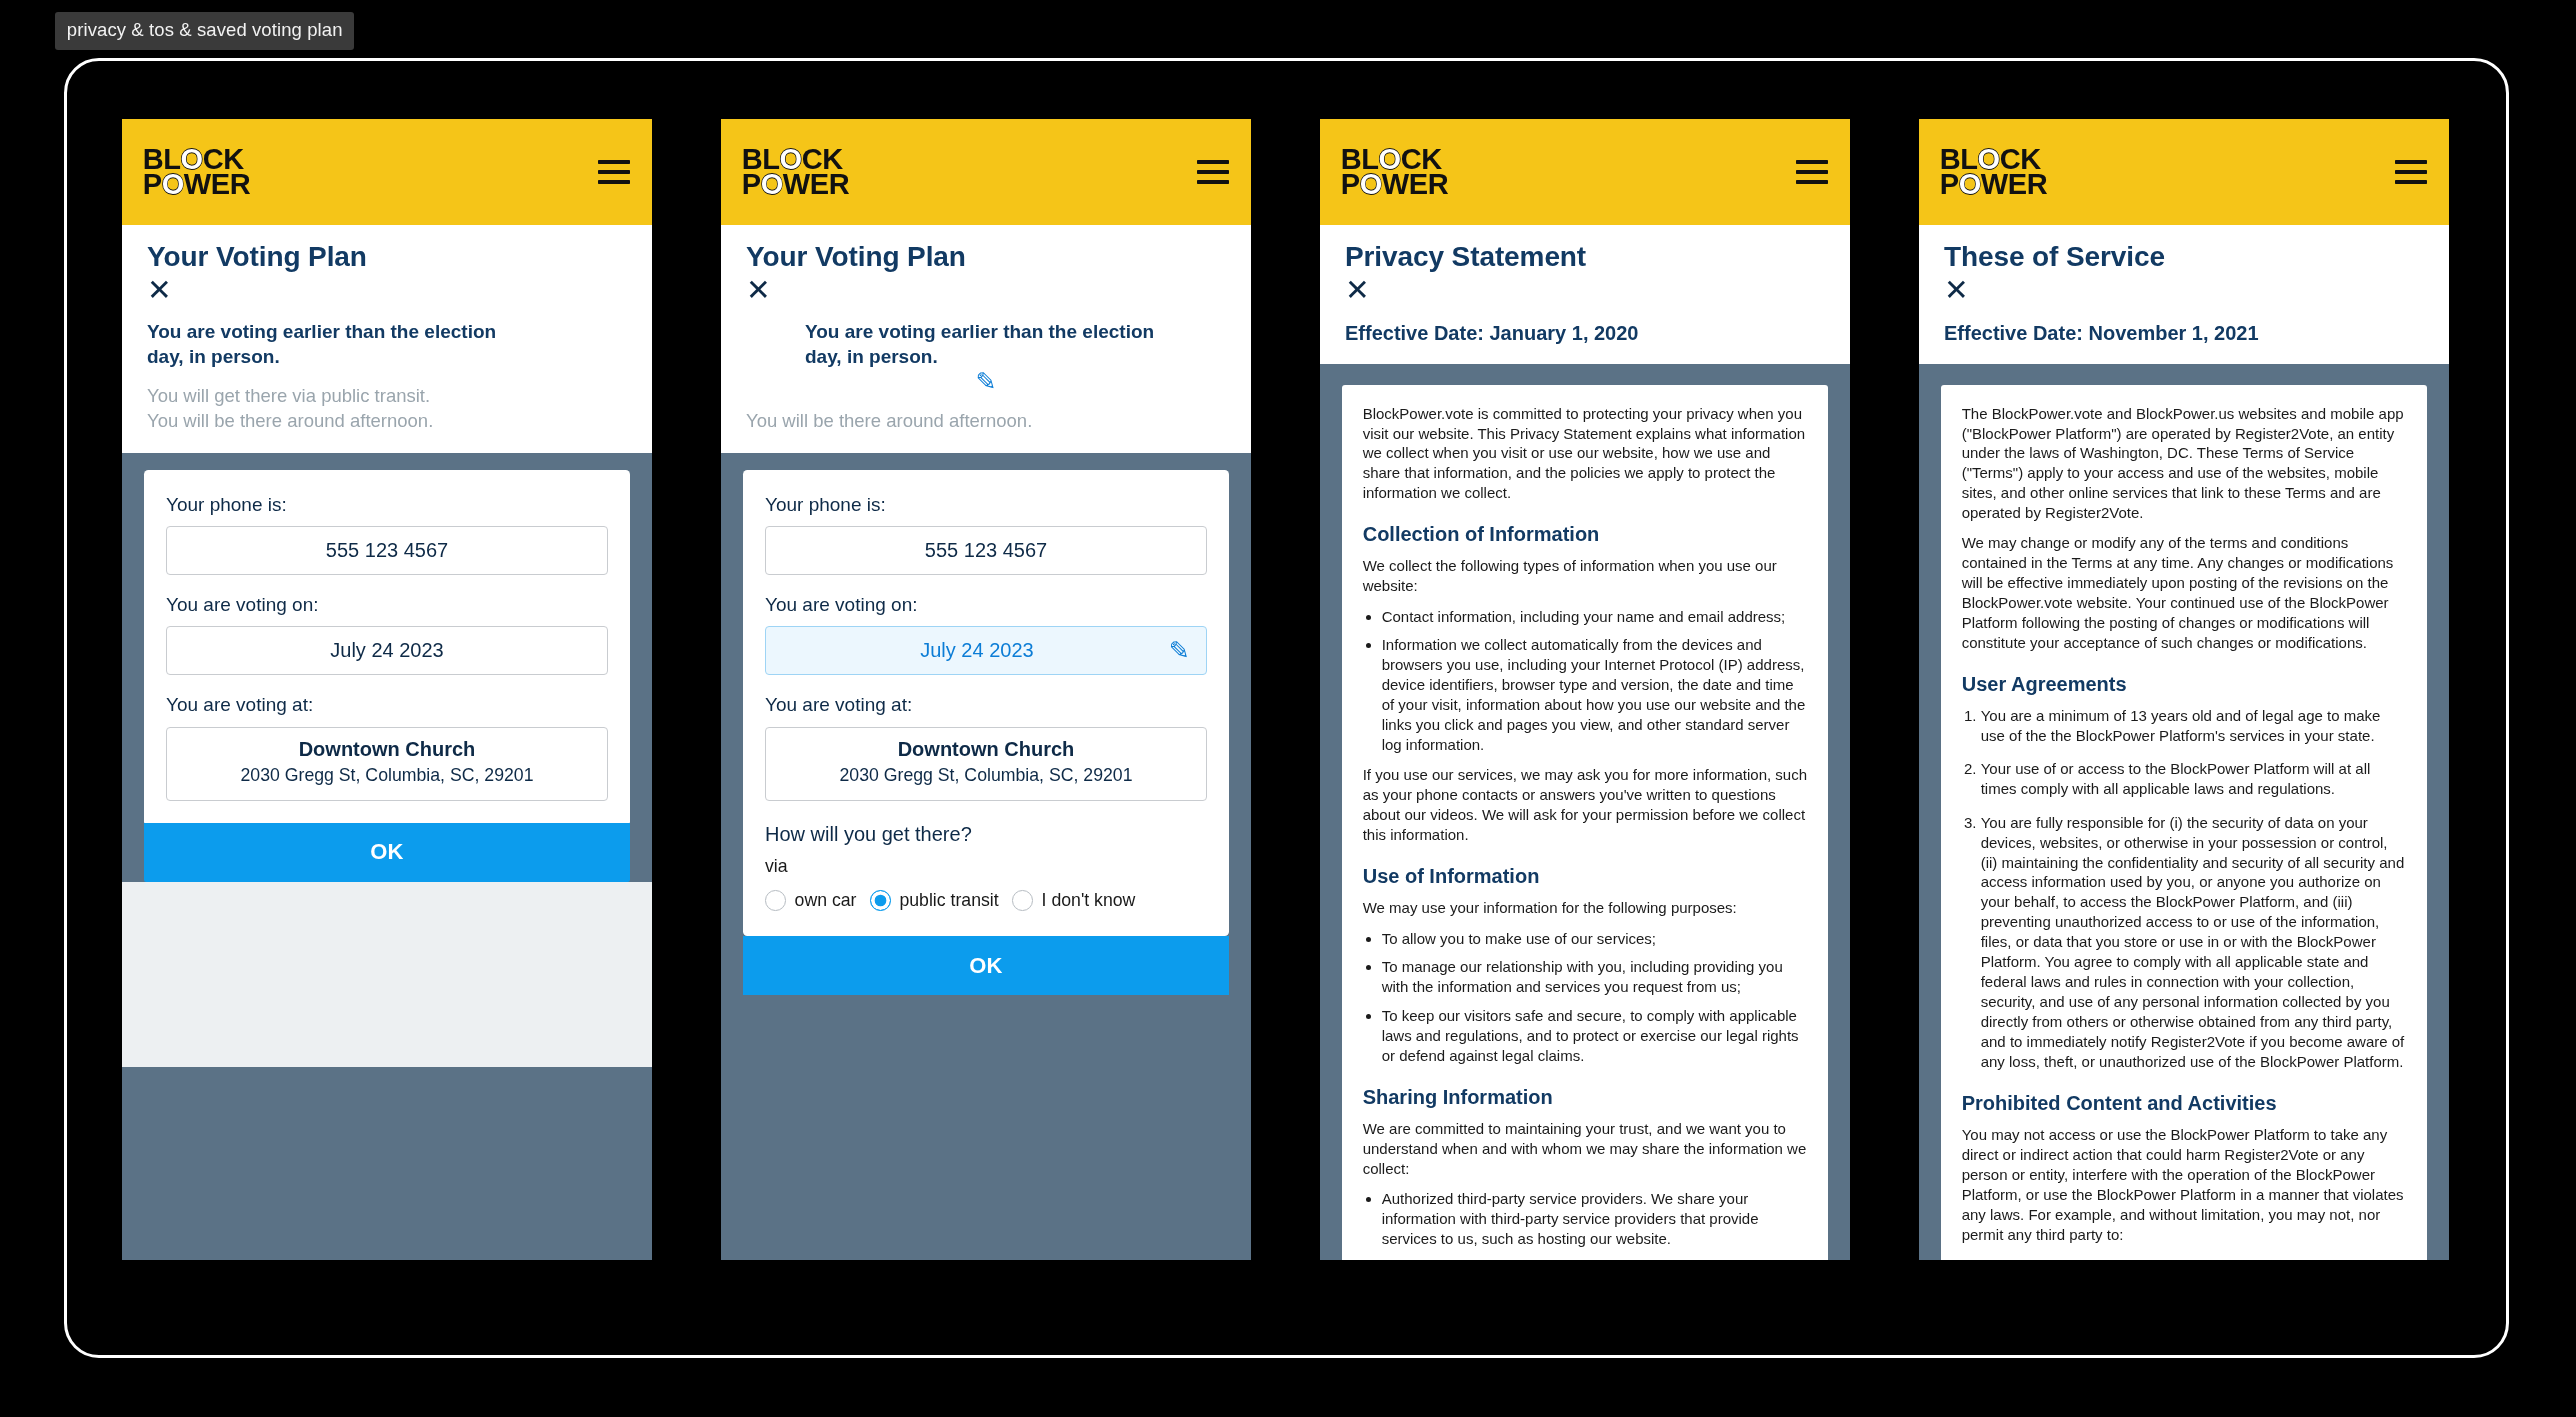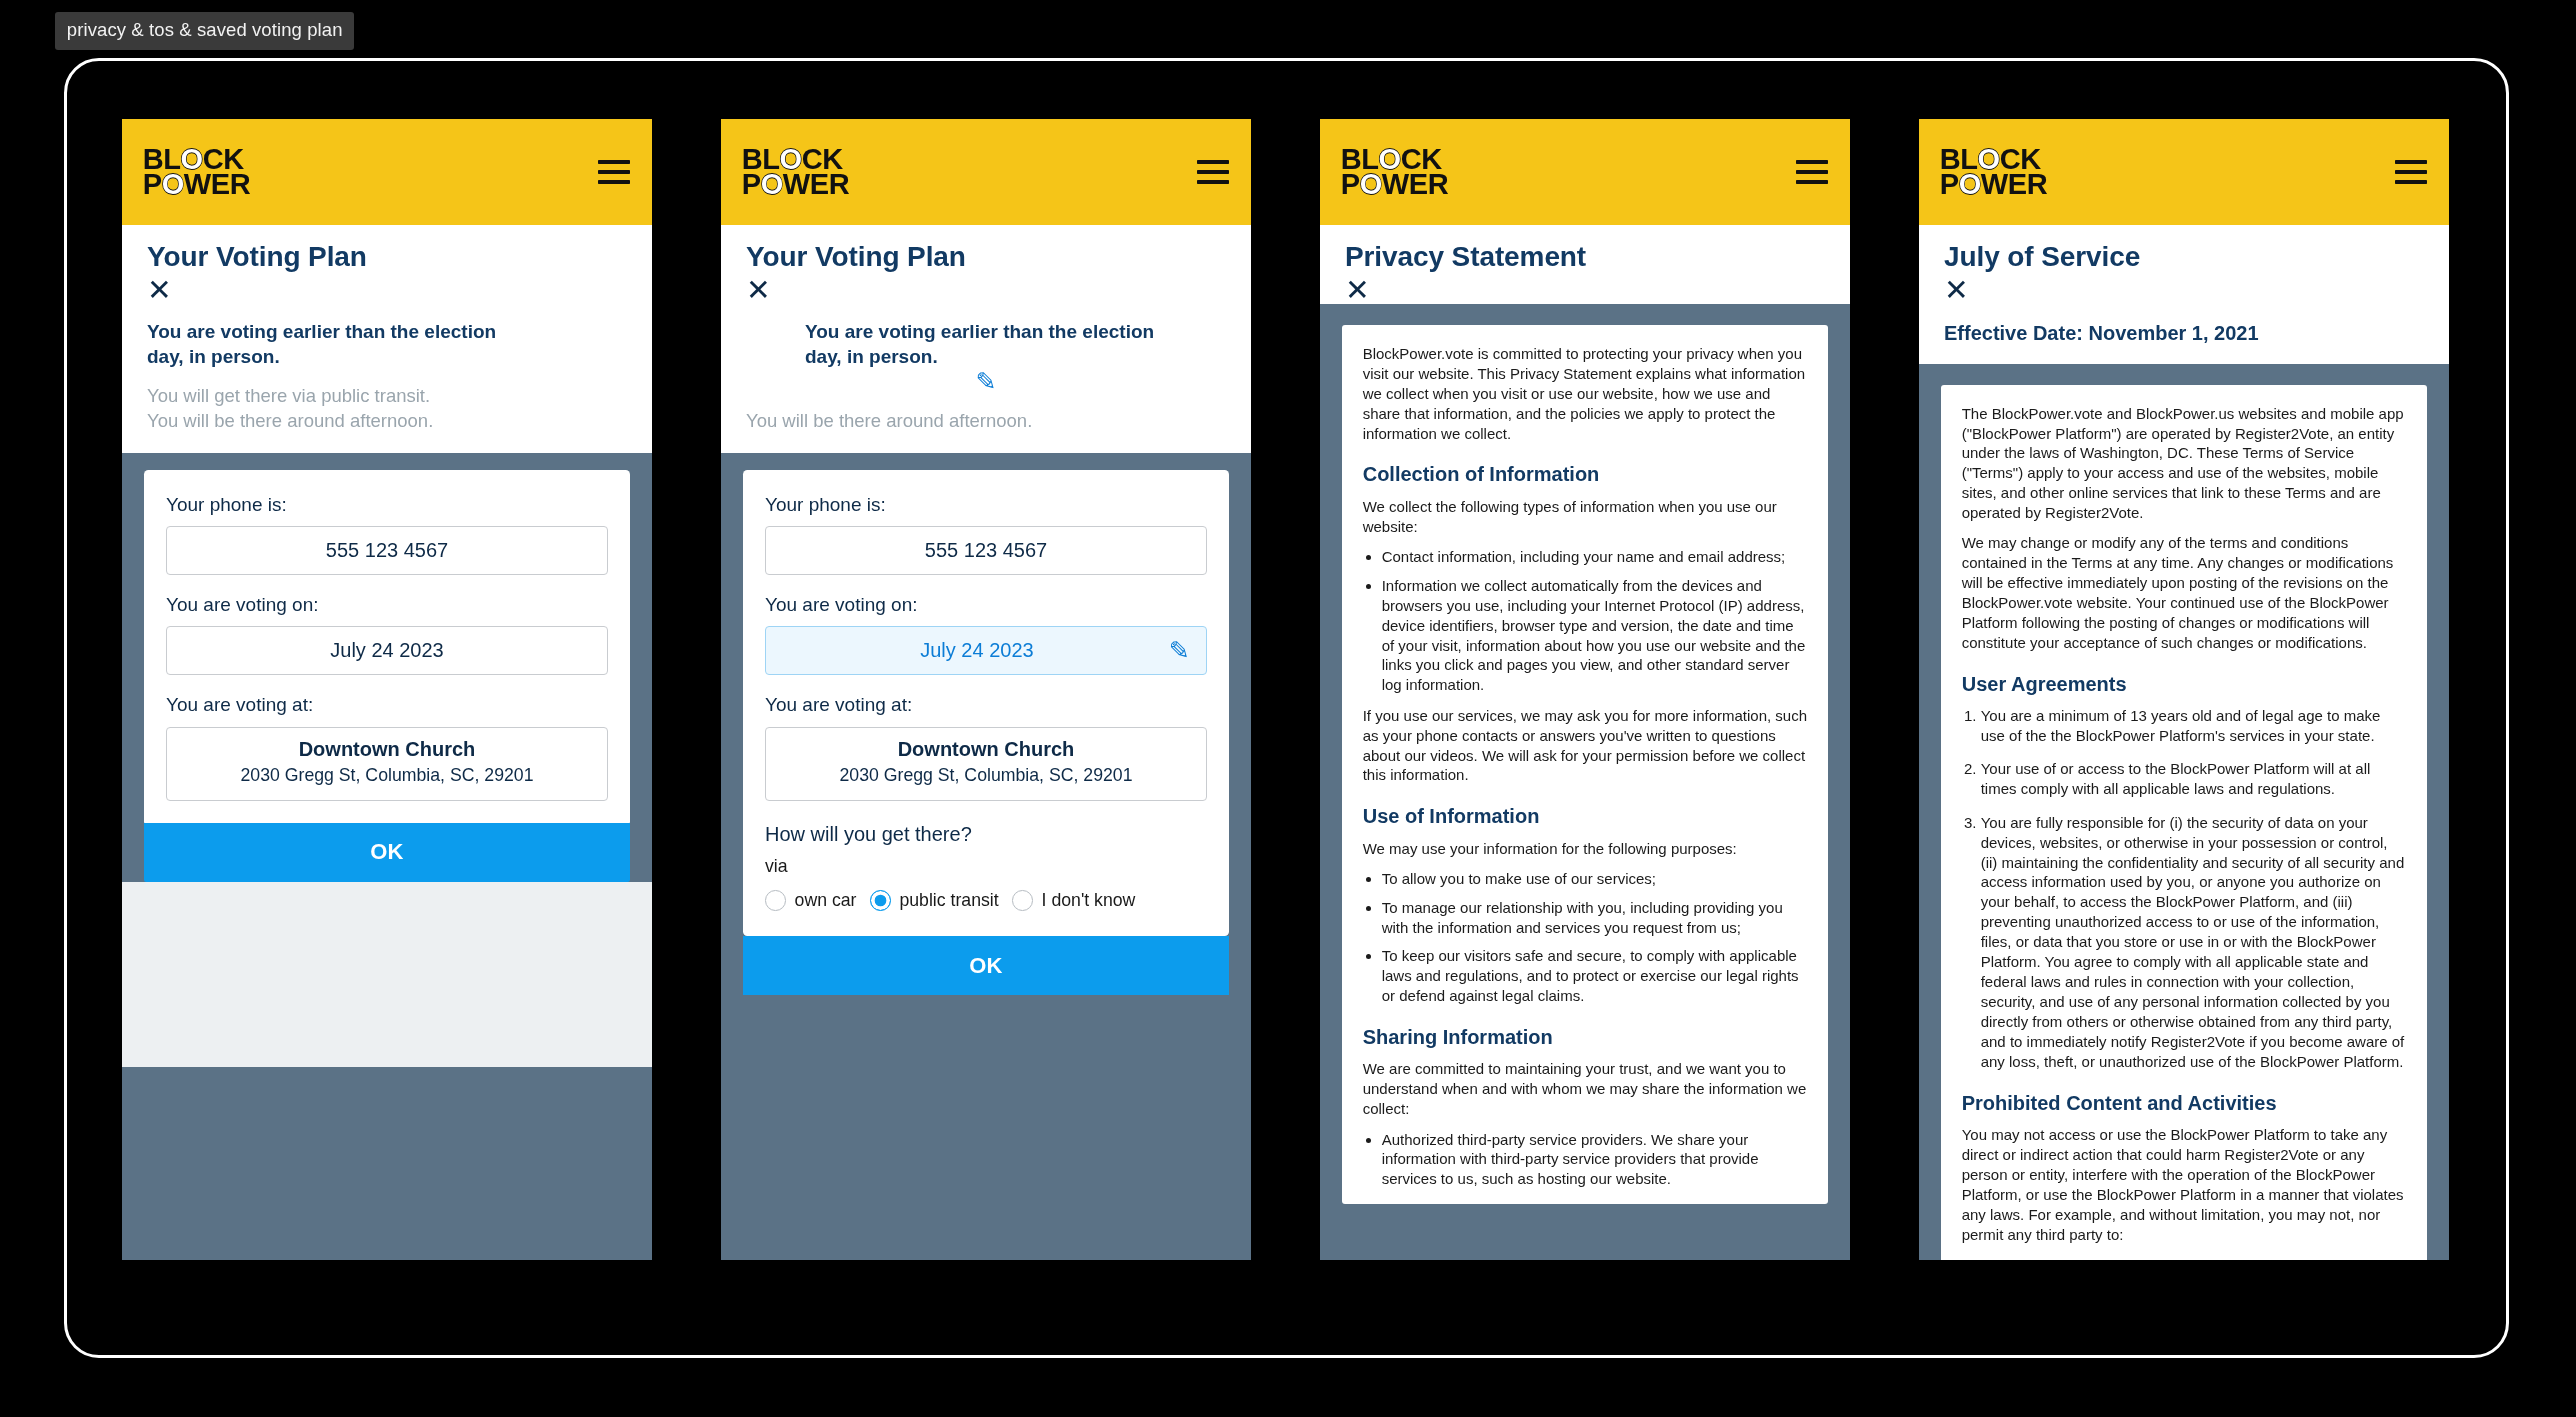--- a/index.html
+++ b/index.html
@@ -350,20 +350,21 @@
             <span></span>
             <span></span>
           </div>
       </div>
 
       <div class="sheet-head">
         <div class="sheet-title-row">
           <div class="sheet-title">Privacy Statement</div>
           <div class="close-x">✕</div>
         </div>
+        <div class="eff-date">Effective Date: January 1, 2020</div>
       </div>
 
       <div class="sheet-body">
         <div class="doc">
           <p>BlockPower.vote is committed to protecting your privacy when you visit our website. This Privacy Statement explains what information we collect when you visit or use our website, how we use and share that information, and the policies we apply to protect the information we collect.</p>
 
           <h2>Collection of Information</h2>
           <p>We collect the following types of information when you use our website:</p>
           <ul>
             <li>Contact information, including your name and email address;</li>
@@ -397,21 +398,21 @@
         </div>
         <div class="hamburger">
             <span></span>
             <span></span>
             <span></span>
           </div>
       </div>
 
       <div class="sheet-head">
         <div class="sheet-title-row">
-          <div class="sheet-title">July of Service</div>
+          <div class="sheet-title">These of Service</div>
           <div class="close-x">✕</div>
         </div>
         <div class="eff-date">Effective Date: November 1, 2021</div>
       </div>
 
       <div class="sheet-body">
         <div class="doc">
           <p>The BlockPower.vote and BlockPower.us websites and mobile app ("BlockPower Platform") are operated by Register2Vote, an entity under the laws of Washington, DC. These Terms of Service ("Terms") apply to your access and use of the websites, mobile sites, and other online services that link to these Terms and are operated by Register2Vote.</p>
           <p>We may change or modify any of the terms and conditions contained in the Terms at any time. Any changes or modifications will be effective immediately upon posting of the revisions on the BlockPower.vote website. Your continued use of the BlockPower Platform following the posting of changes or modifications will constitute your acceptance of such changes or modifications.</p>
 

